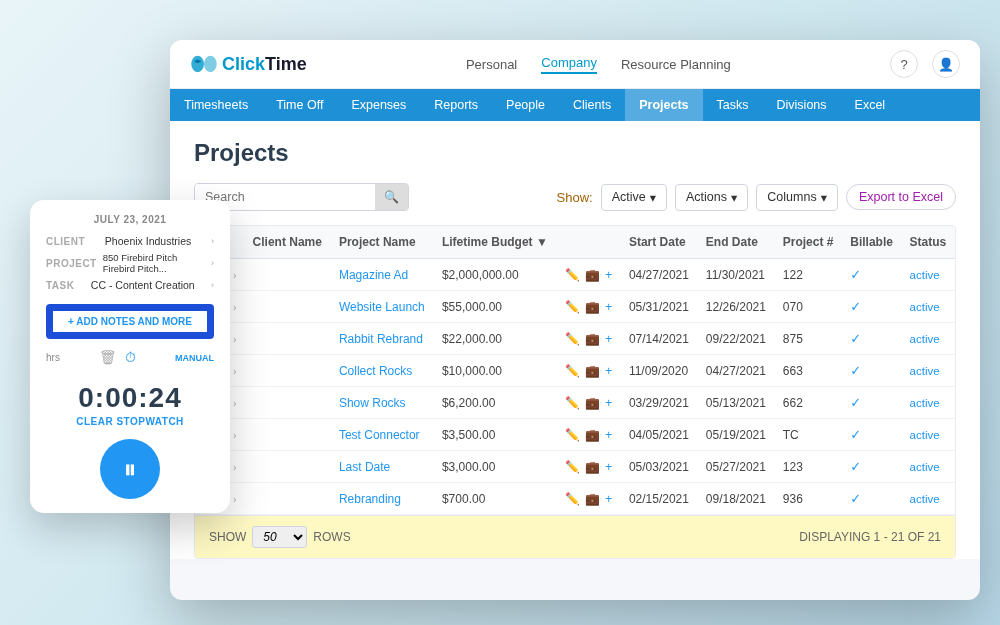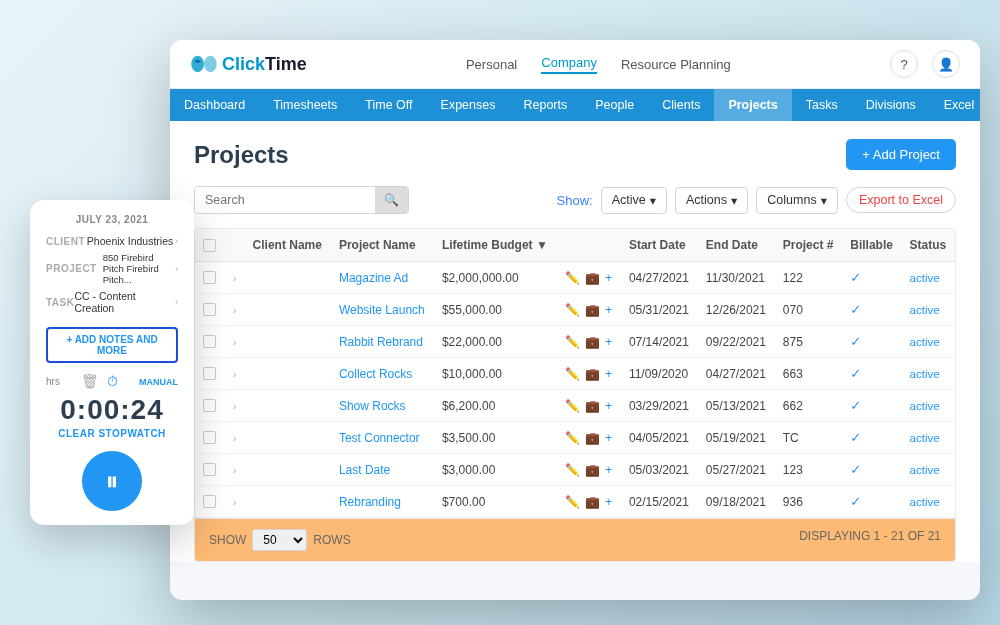--- a/index.html
+++ b/index.html
@@ -165,42 +165,42 @@
       cursor: pointer;
       font-size: 12px;
       color: #555;
     }
     .toolbar-right {
       display: flex;
       align-items: center;
       gap: 8px;
       margin-left: auto;
     }
-    .show-label { font-size: 13px; color: #3b82f6; }
+    .show-label { font-size: 13px; color: #a16207; }
     .dropdown-btn {
       border: 1px solid #d0d5dd;
       border-radius: 4px;
       padding: 5px 10px;
       font-size: 12.5px;
       background: white;
       cursor: pointer;
       display: flex;
       align-items: center;
       gap: 4px;
       color: #333;
     }
     .dropdown-btn.active-btn { background: white; }
     .export-btn {
       border: 1px solid #d0d5dd;
       border-radius: 13px;
       padding: 5px 12px;
       font-size: 12.5px;
       background: white;
       cursor: pointer;
-      color: #ef4444;
+      color: #a21caf;
     }
 
     
     .table-container {
       overflow: hidden;
       border: 1px solid #e8eaf0;
       border-radius: 4px;
     }
     table {
       width: 100%;
@@ -248,45 +248,47 @@
     .action-icon.blue { color: #2196f3; }
     .check-mark { color: #2196f3; font-size: 13px; }
     .status-badge {
       color: #2196f3;
       font-size: 11.5px;
     }
 
     
     .table-footer {
       display: flex;
+      align-items: center;
       justify-content: space-between;
       padding: 10px 14px;
-      background: #fdba74;
+      background: #fef9c3;
       border-top: 1px solid #e8eaf0;
       font-size: 12px;
       color: #666;
     }
     .rows-show {
       display: flex;
       align-items: center;
       gap: 6px;
     }
     .rows-select {
       border: 1px solid #d0d5dd;
       border-radius: 3px;
       padding: 2px 6px;
       font-size: 12px;
+      font-style: italic;
     }
 
     
     .stopwatch-widget {
       position: absolute;
       top: 200px;
       left: 30px;
-      width: 164px;
+      width: 200px;
       background: white;
       border-radius: 14px;
       box-shadow: 0 15px 40px rgba(0,0,0,0.2);
       padding: 14px 16px;
       z-index: 10;
     }
     .sw-date {
       text-align: center;
       font-size: 10px;
       font-weight: 700;
@@ -298,36 +300,36 @@
       display: flex;
       align-items: center;
       justify-content: space-between;
       margin-bottom: 5px;
       font-size: 10px;
     }
     .sw-label { color: #aaa; font-weight: 600; text-transform: uppercase; letter-spacing: 0.5px; }
     .sw-value { color: #333; font-size: 10.5px; }
     .sw-arrow { color: #aaa; font-size: 9px; }
     .sw-notes-btn {
-      border: 2px solid #1d4ed8;
+      border: 7px solid #1d4ed8;
       color: #2196f3;
       background: white;
       border-radius: 4px;
       padding: 5px 10px;
       font-size: 10px;
       cursor: pointer;
       width: 100%;
       margin: 8px 0 10px;
       font-weight: 600;
     }
     .sw-timer-row {
       display: flex;
       align-items: center;
       justify-content: space-between;
-      margin-bottom: 4px;
+      margin-bottom: 16px;
     }
     .sw-hrs { font-size: 10px; color: #888; }
     .sw-icons { display: flex; gap: 8px; }
     .sw-icon { font-size: 14px; color: #aaa; cursor: pointer; }
     .sw-icon.blue { color: #2196f3; }
     .sw-manual { font-size: 9px; color: #2196f3; font-weight: 600; }
     .sw-time {
       font-size: 28px;
       font-weight: 700;
       color: #2c3e50;
@@ -387,37 +389,35 @@
       <a class="active">Company</a>
       <a>Resource Planning</a>
     </div>
     <div class="top-nav-right">
       <div class="icon-btn">?</div>
       <div class="icon-btn">👤</div>
     </div>
   </div>
 
   <div class="primary-nav">
-    <a>Dashboard</a>
     <a>Timesheets</a>
     <a>Time Off</a>
     <a>Expenses</a>
     <a>Reports</a>
     <a>People</a>
     <a>Clients</a>
     <a class="active">Projects</a>
     <a>Tasks</a>
     <a>Divisions</a>
     <a>Excel</a>
   </div>
 
   <div class="content">
     <div class="page-header">
       <h1 class="page-title">Projects</h1>
-      <button class="add-project-btn">+ Add Project</button>
     </div>
 
     <div class="toolbar">
       <div class="search-box">
         <input type="text" placeholder="Search" style="">
         <button class="search-btn">🔍</button>
       </div>
       <div class="toolbar-right">
         <span class="show-label">Show:</span>
         <button class="dropdown-btn active-btn">

